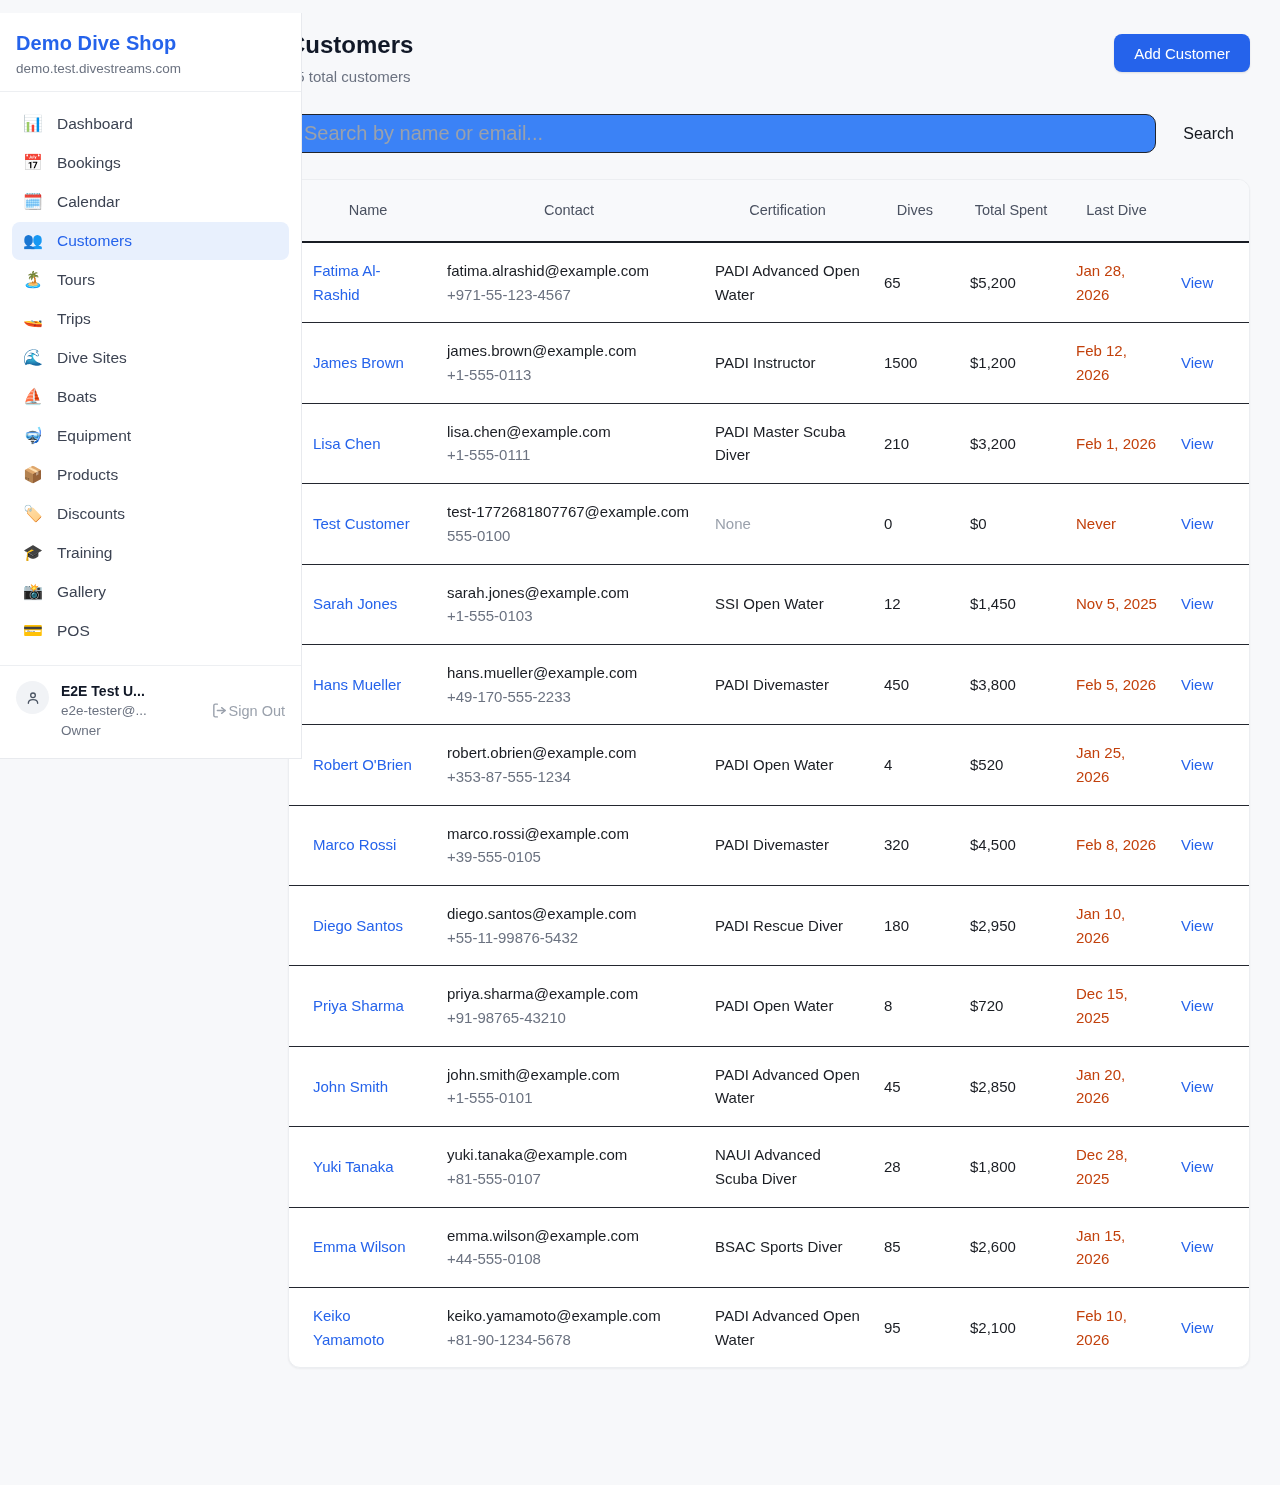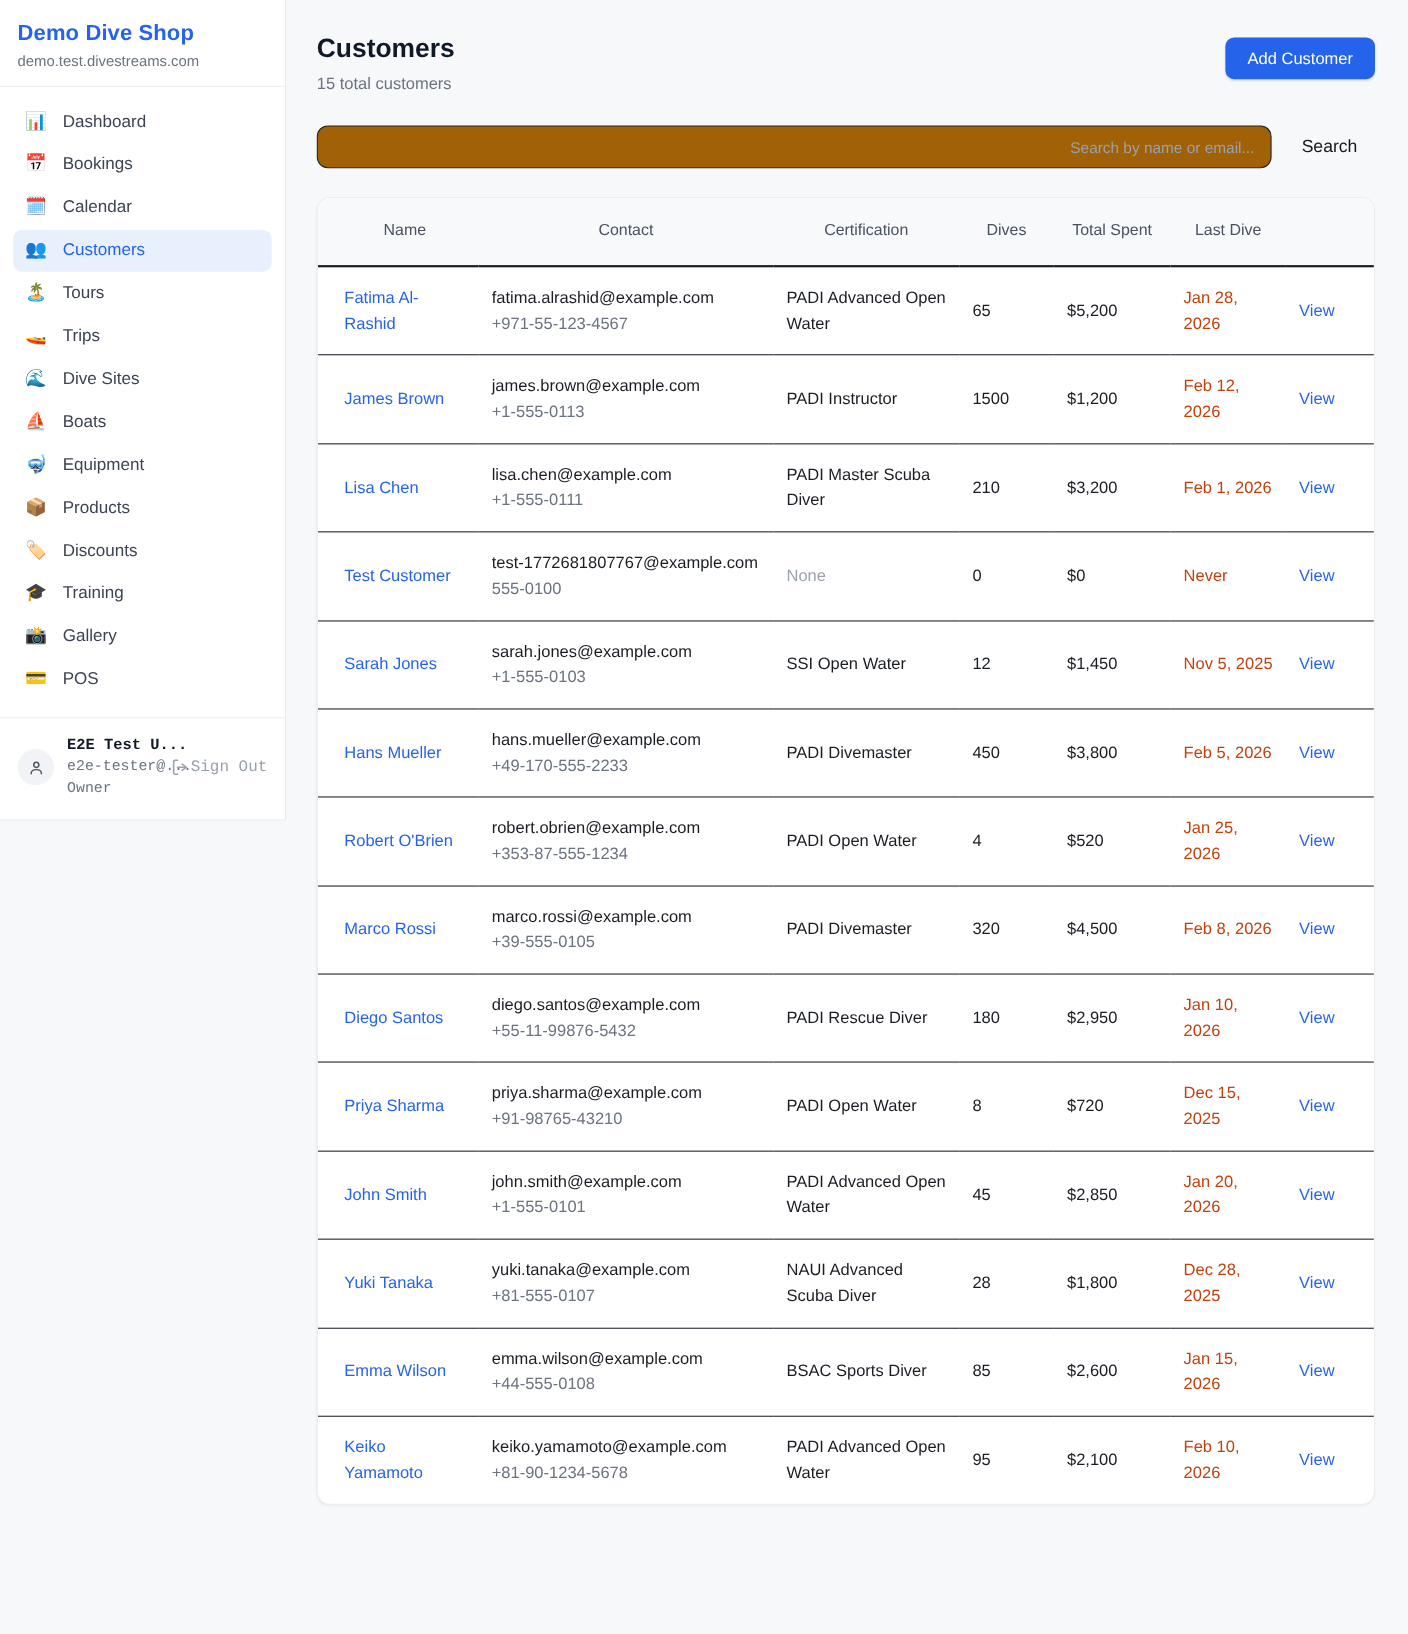--- a/index.html
+++ b/index.html
@@ -8,21 +8,21 @@
     height:1485px;
     background:#f7f8fa;
     font-family:"Liberation Sans", sans-serif;
     color:#1a1d23;
     position:relative;
     overflow:hidden;
   }
 
   
   .sidebar {
-    position:absolute; left:0; top:0; width:260px;
+    position:absolute; left:0; top:13px; width:302px;
     background:#ffffff;
     border-right:1px solid #e8eaee;
     border-bottom:1px solid #e8eaee;
   }
   .sidebar-header { padding:19px 16px 15px 16px; border-bottom:1px solid #edeff2; }
   .shop-name { color:#2563eb; font-size:20px; font-weight:700; letter-spacing:.1px; }
   .shop-domain { color:#6b7280; font-size:13.5px; margin-top:6px; }
 
   .nav { padding:13px 12px 14px 12px; }
   .nav-item {
@@ -30,21 +30,21 @@
     padding:10px 10px; margin-bottom:1px;
     border-radius:8px; cursor:pointer;
     font-size:15.5px; color:#3c4352;
   }
   .nav-item .icon { width:22px; font-size:16px; text-align:center; line-height:1; }
   .nav-item.active { background:#e8f0fd; color:#2563eb; }
 
   .sidebar-user {
     border-top:1px solid #edeff2;
     padding:15px 16px 18px 16px;
-    display:flex; align-items:center; gap:12px;font-family:Liberation Mono, monospace;
+    display:flex; gap:12px;
   }
   .avatar {
     width:33px; height:33px; border-radius:50%;
     background:#f1f3f6; color:#4b5563;
     display:flex; align-items:center; justify-content:center;
     flex:0 0 auto;
   }
   .user-info { min-width:0; line-height:1.45; }
   .user-name { font-size:14px; font-weight:700; color:#111827; white-space:nowrap; }
   .user-email, .user-role { font-size:13.5px; color:#6b7280; white-space:nowrap; }
@@ -64,22 +64,22 @@
     background:#2563eb; color:#fff; border:none; border-radius:8px;
     font-family:inherit; font-size:15px; font-weight:500;
     padding:0 20px; height:38px; margin-top:3px; cursor:pointer;
     box-shadow:0 1px 2px rgba(16,24,40,.12);
   }
 
   .search-row { margin-top:29px; display:flex; align-items:center; }
   .search-input {
     flex:1; height:39px;
     border:1.5px solid #20242c; border-radius:10px;
-    background:#a16207; padding:0 15px;
-    font-family:inherit; font-size:14px; color:#111827;text-align:right;
+    background:#3b82f6; padding:0 15px;
+    font-family:inherit; font-size:20px; color:#111827;
   }
   .search-input::placeholder { color:#9aa1ac; }
   .search-btn {
     background:none; border:none; cursor:pointer;
     font-family:inherit; font-size:16px; color:#14181f; font-weight:500;
     padding:0 16px 0 27px;
   }
 
   
   .table-card {

